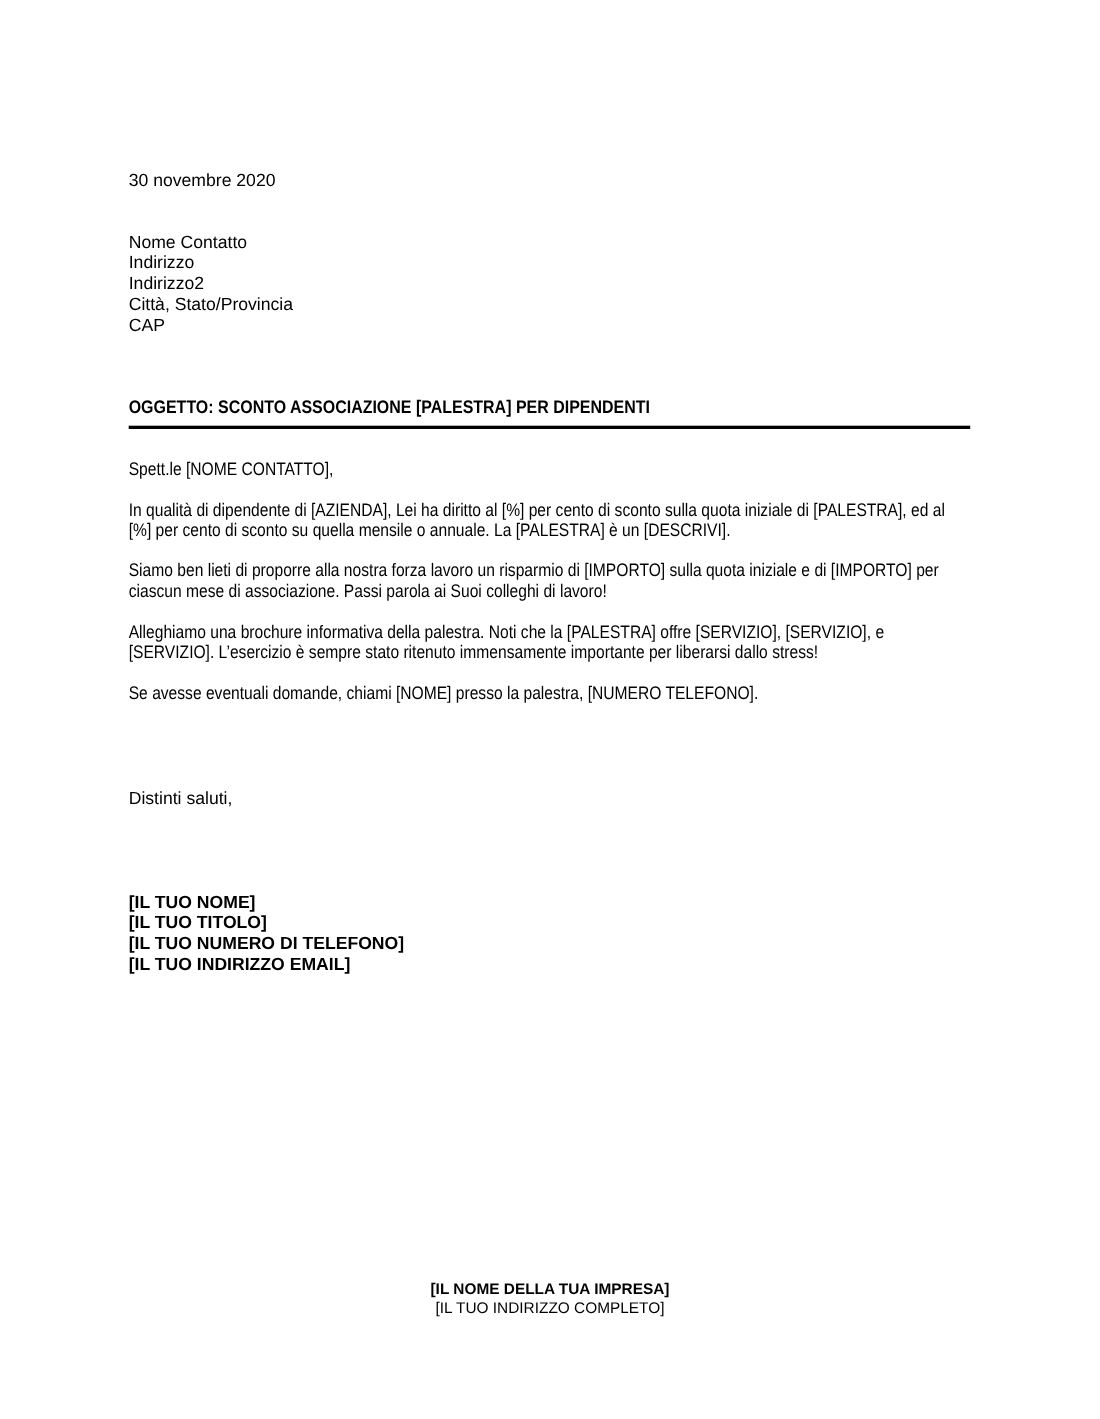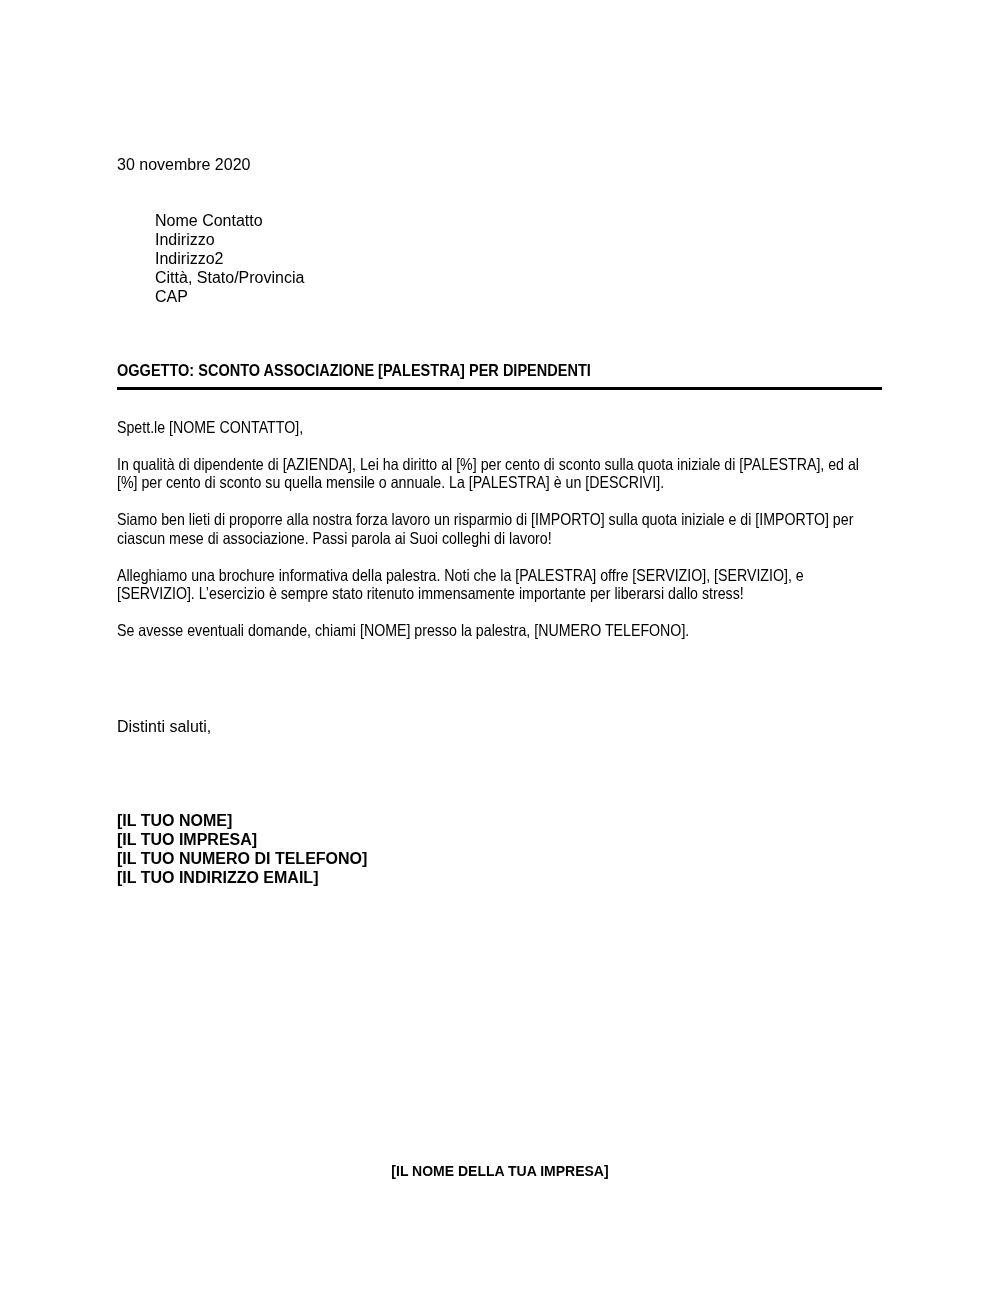--- a/index.html
+++ b/index.html
@@ -16,21 +16,21 @@
   .footer .bold { font-weight:bold; }
   .footer a { color:#1a1aff; text-decoration:underline; }
 </style>
 </head>
 <body>
 
 <div class="abs block" style="left:117px; top:155px;">
   <div>30 novembre 2020</div>
 </div>
 
-<div class="abs block" style="left:117px; top:211px;margin-left:38px;">
+<div class="abs block" style="left:117px; top:211px;">
   <div>Nome Contatto</div>
   <div>Indirizzo</div>
   <div>Indirizzo2</div>
   <div>Città, Stato/Provincia</div>
   <div>CAP</div>
 </div>
 
 <div class="abs subject" style="left:117px; top:361px;">OGGETTO: SCONTO ASSOCIAZIONE [PALESTRA] PER DIPENDENTI</div>
 <div class="abs rule"></div>
 
@@ -41,20 +41,21 @@
   <p style="margin-top:18px;">Alleghiamo una brochure informativa della palestra. Noti che la [PALESTRA] offre [SERVIZIO], [SERVIZIO], e [SERVIZIO]. L’esercizio è sempre stato ritenuto immensamente importante per liberarsi dallo stress!</p>
   <p style="margin-top:18px;">Se avesse eventuali domande, chiami [NOME] presso la palestra, [NUMERO TELEFONO].</p>
 </div>
 
 <div class="abs block" style="left:117px; top:717px;">
   <div>Distinti saluti,</div>
 </div>
 
 <div class="abs block" style="left:117px; top:811px;font-weight:bold;">
   <div>[IL TUO NOME]</div>
-  <div>[IL TUO IMPRESA]</div>
+  <div>[IL TUO TITOLO]</div>
   <div>[IL TUO NUMERO DI TELEFONO]</div>
   <div>[IL TUO INDIRIZZO EMAIL]</div>
 </div>
 
 <div class="abs footer" style="top:1163px;">
   <div class="bold">[IL NOME DELLA TUA IMPRESA]</div>
+  <div>[IL TUO INDIRIZZO COMPLETO]</div>
 </div>
 
 </body></html>

